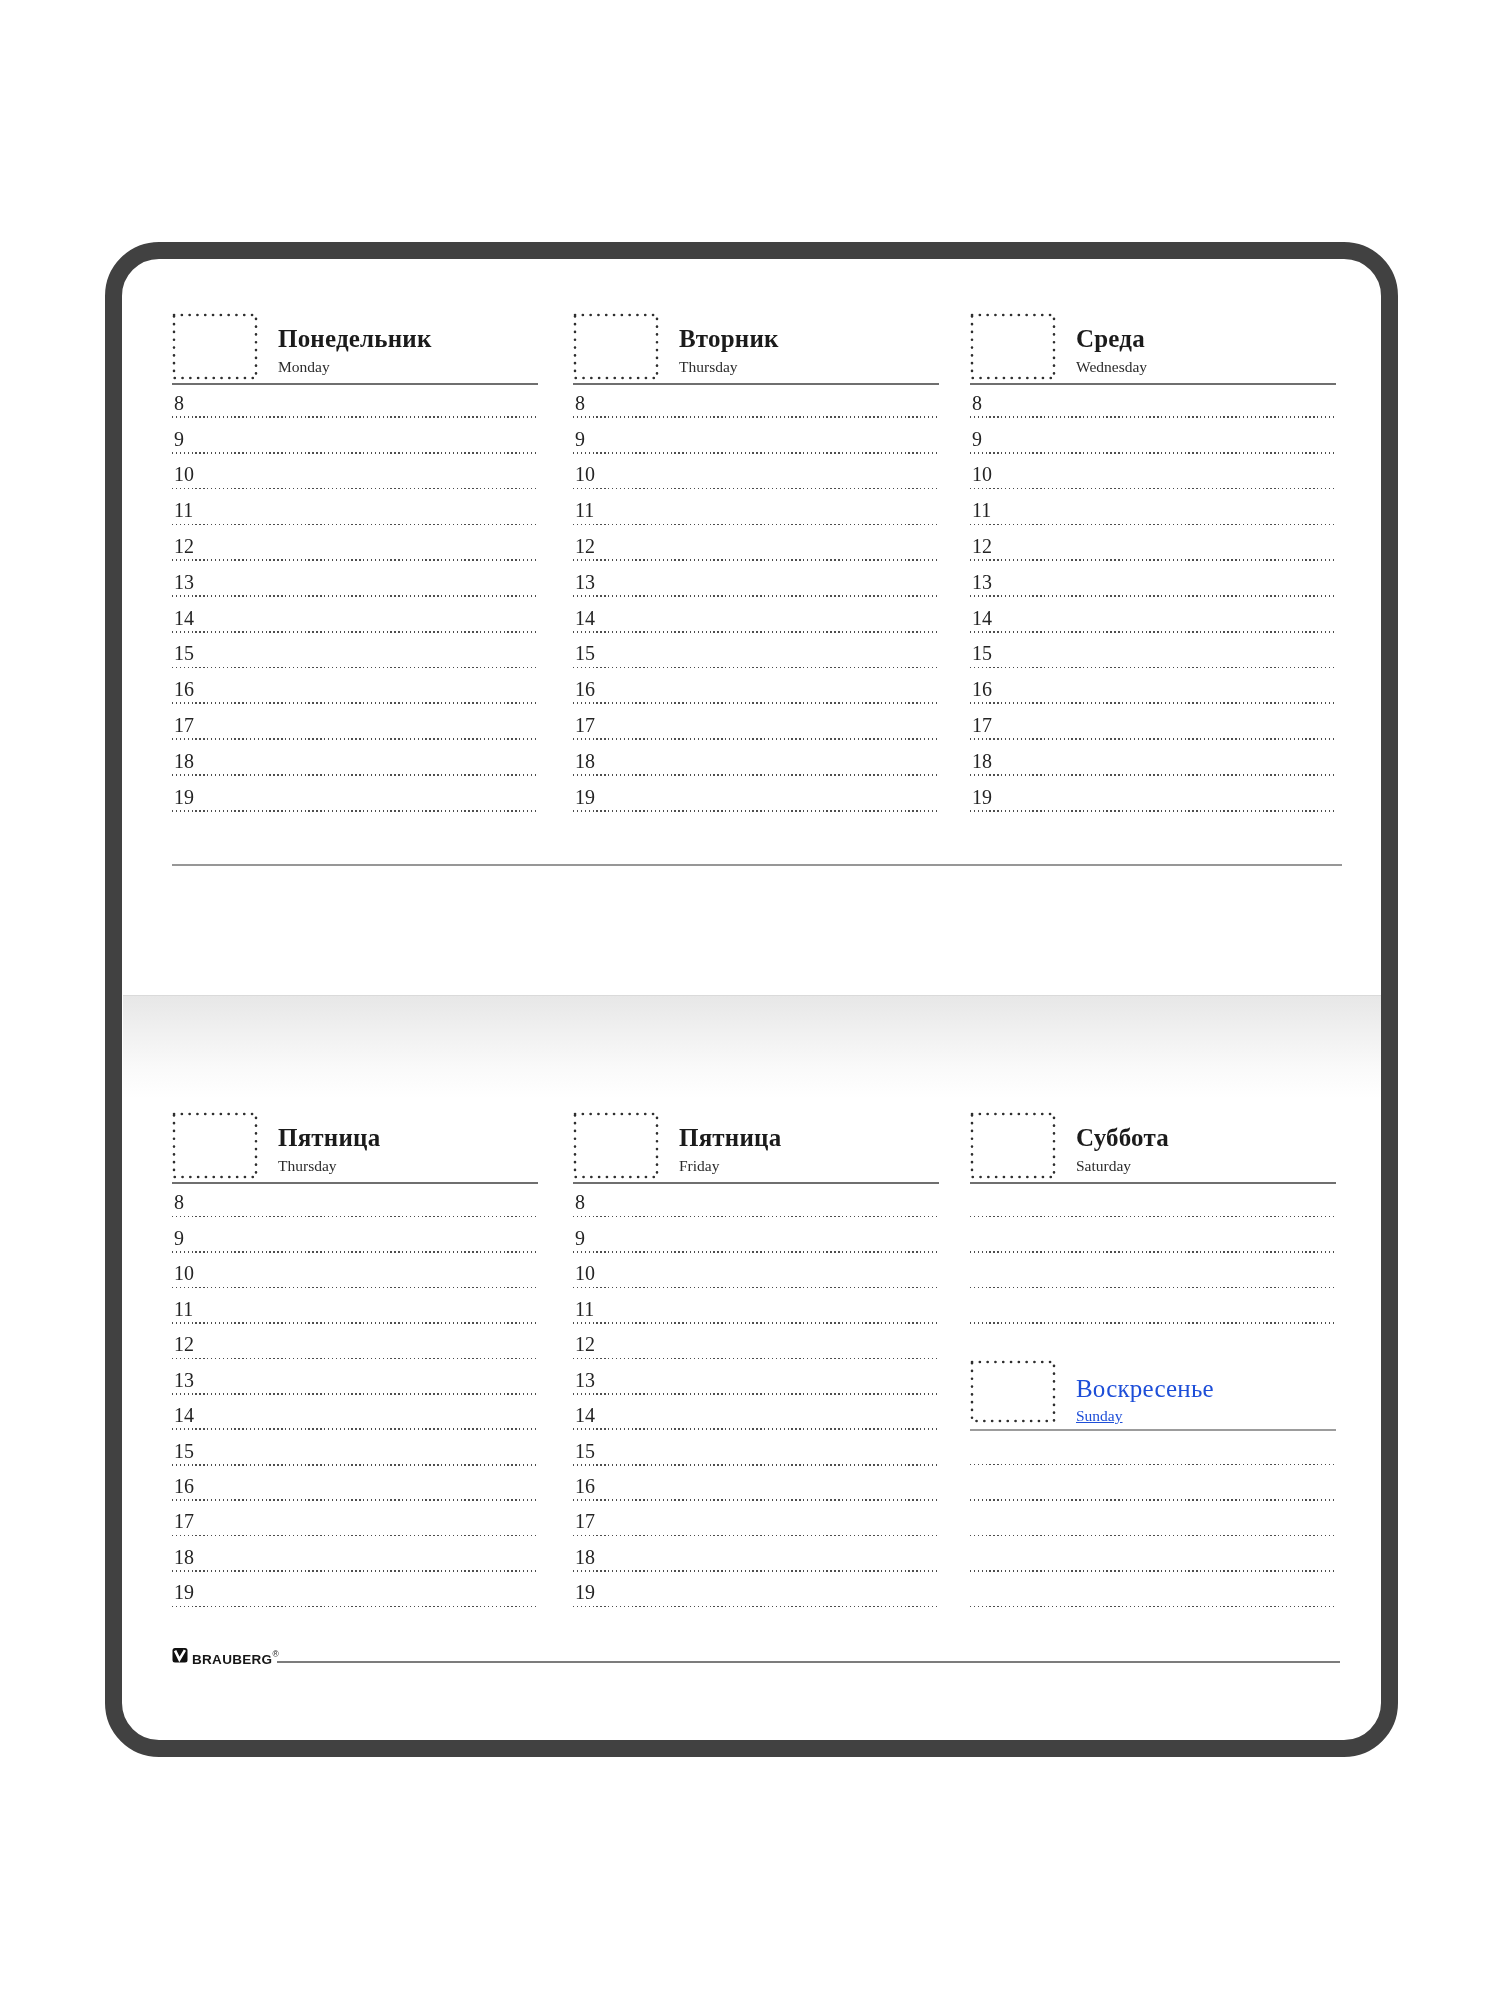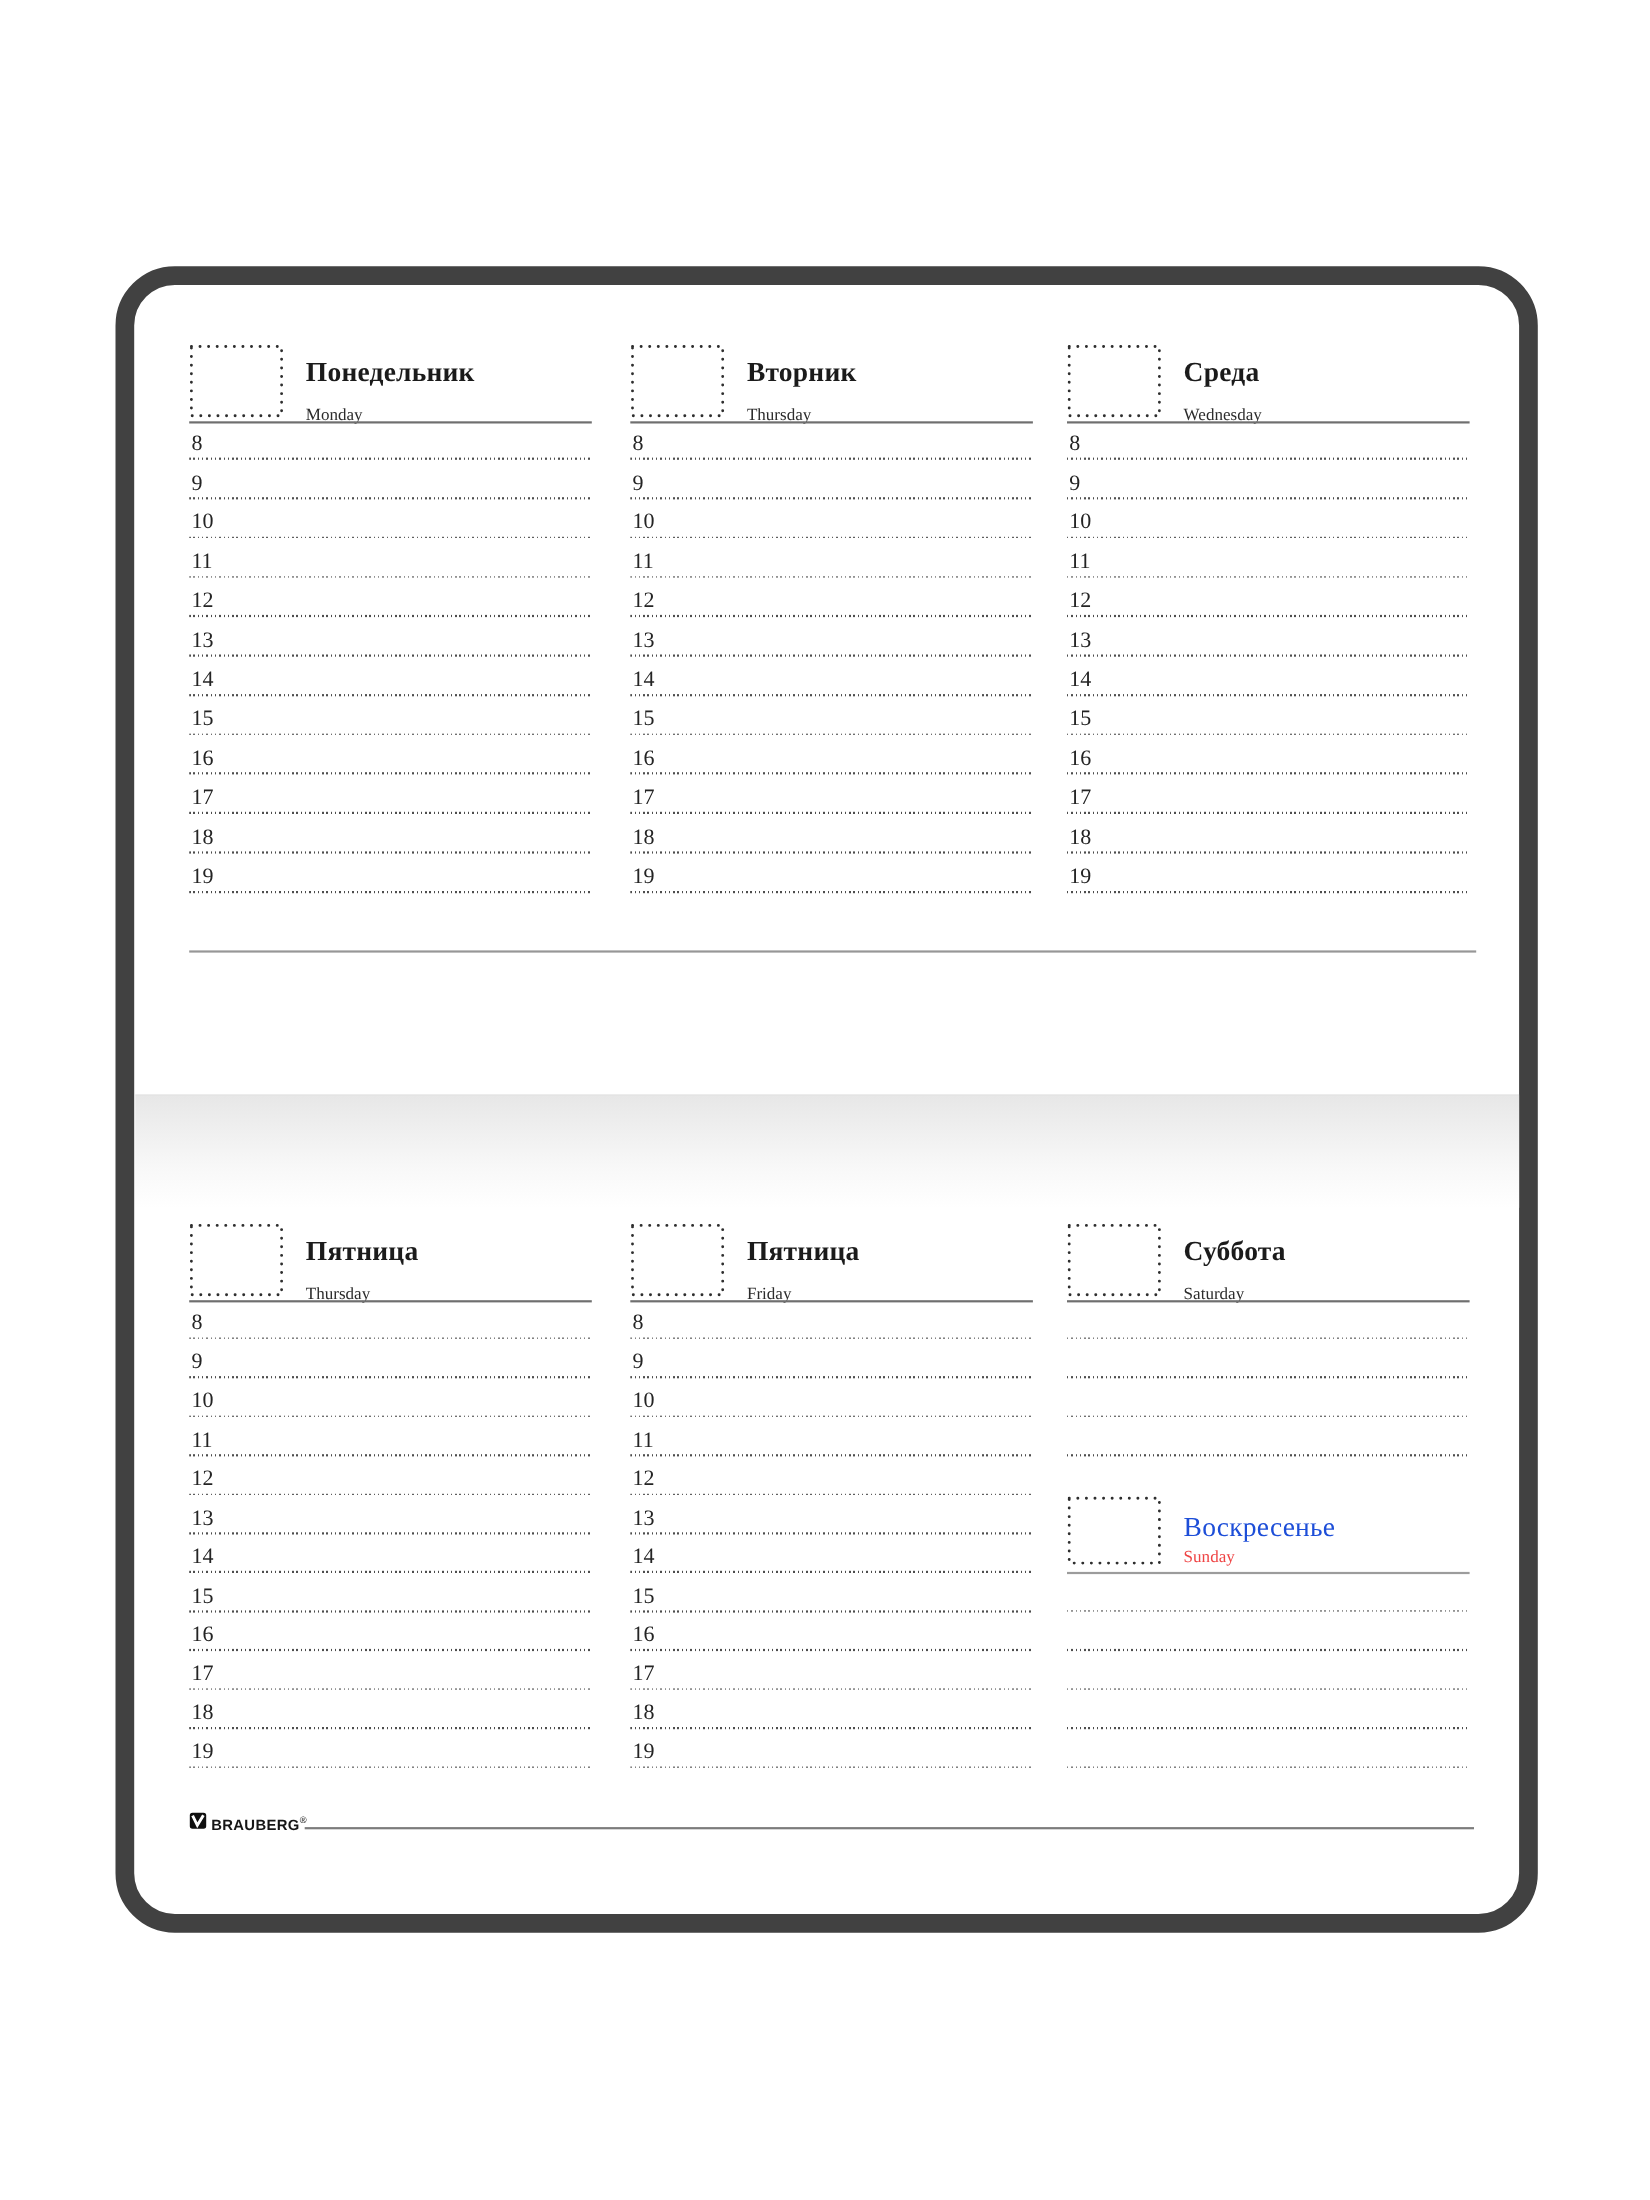--- a/index.html
+++ b/index.html
@@ -10,35 +10,35 @@
          border:17px solid #414141;border-radius:54px;box-sizing:border-box;background:transparent;}
 
   .fold{position:absolute;left:123px;top:995px;width:1258px;height:102px;
         background:linear-gradient(180deg,#e7e7e7 0%,#efefef 30%,#f9f9f9 68%,#ffffff 100%);
         border-top:1px solid #dadada;}
 
   .daycol{position:absolute;width:366px;}
   .datebox{position:absolute;left:0;top:0;}
   .dtitle-ru{position:absolute;left:106px;top:11px;font-size:25px;font-weight:700;
              color:#1b1b1b;line-height:29px;letter-spacing:.2px;white-space:nowrap;}
-  .dtitle-en{position:absolute;left:106px;top:56px;font-size:15.5px;color:#2c2c2c;line-height:18px;}
+  .dtitle-en{position:absolute;left:106px;top:45px;font-size:15.5px;color:#2c2c2c;line-height:18px;}
   .underline{position:absolute;left:0;top:70px;width:366px;height:2.4px;background:#6f6f6f;}
 
   .rows{position:absolute;left:0;top:69px;width:366px;}
   .hrow{position:relative;}
   .hrow-top{height:35.8px;}
   .hrow-bot{height:35.45px;}
   .hrow::after{content:"";position:absolute;left:0;right:0;bottom:0;height:1.7px;
                background-image:repeating-linear-gradient(90deg,#4d4d4d 0 1.3px,transparent 1.3px 3.9px);}
   .hnum{position:absolute;left:2px;bottom:3px;font-size:20px;color:#242424;}
 
   .sep{position:absolute;left:172px;top:864px;width:1170px;height:2.4px;background:#979797;}
 
   .sunday .dtitle-ru{color:#1d4ed8;font-weight:400;top:14px;}
-  .sunday .dtitle-en{color:#ef4444;top:47px;}
+  .sunday .dtitle-en{color:#1d4ed8;top:47px;text-decoration:underline;}
   .sunday .underline{background:#9c9c9c;top:69px;}
 
   .footer-line{position:absolute;left:277px;top:1661px;width:1063px;height:1.6px;background:#7c7c7c;}
   .logo{position:absolute;left:172px;top:1647px;}
   .brand{position:absolute;left:192px;top:1649px;font-family:Liberation Sans, sans-serif;
          font-weight:700;font-size:13.5px;letter-spacing:.3px;color:#161616;white-space:nowrap;}
   .brand .reg{font-size:8.5px;vertical-align:7px;font-weight:400;}
 </style>
 </head>
 <body>

